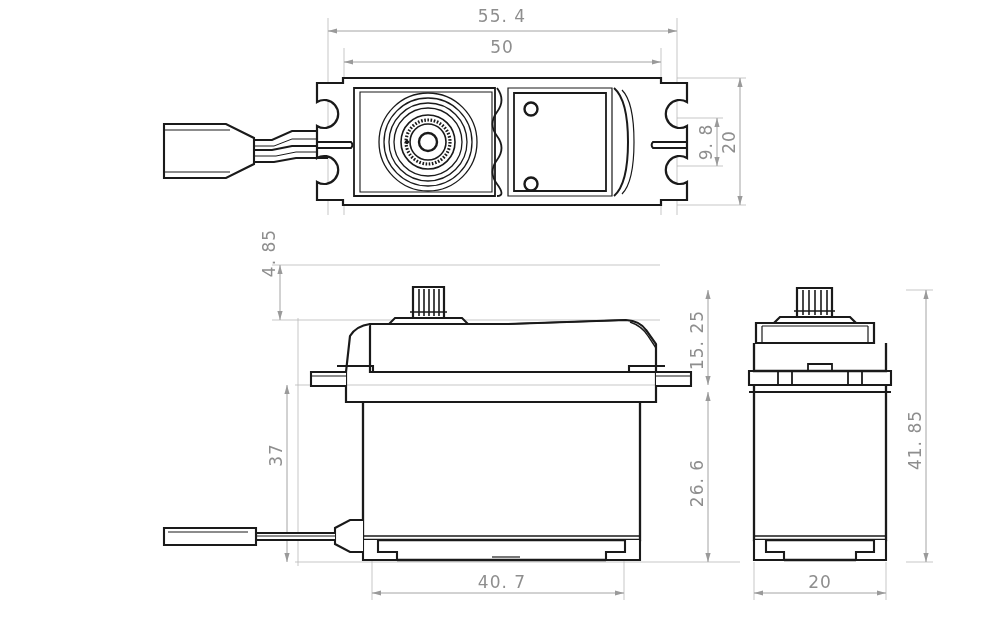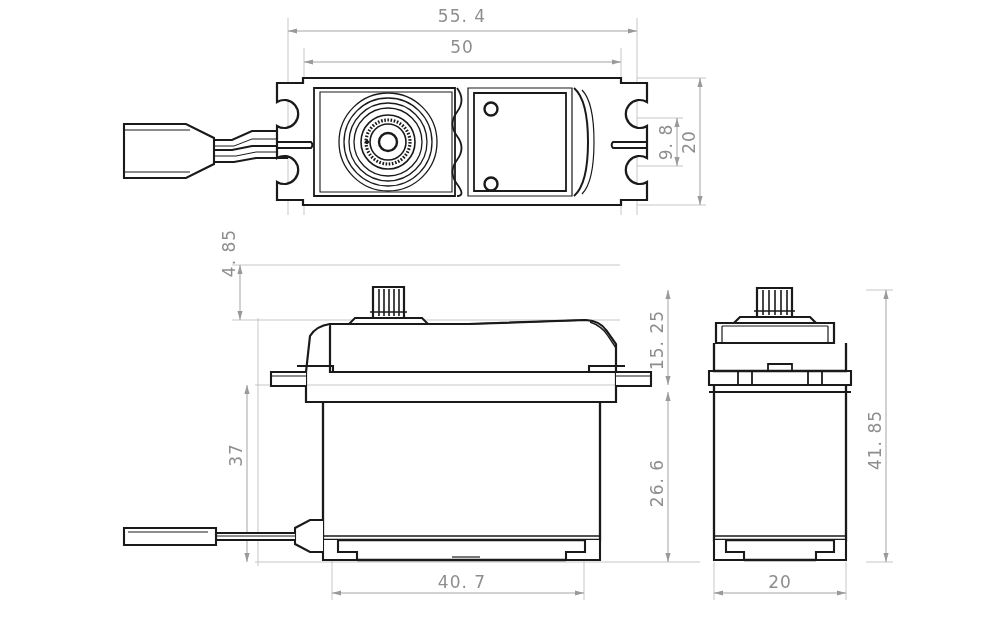--- a/index.html
+++ b/index.html
@@ -1,20 +1,20 @@
 <!DOCTYPE html>
 <html><head>
 <meta charset="utf-8">
 <style>
   html,body{margin:0;padding:0;background:#ffffff;}
   body{
     width:994px;height:626px;overflow:hidden;
     font-family:"DejaVu Sans","Liberation Sans",sans-serif;
   }
-  #sheet{position:relative;width:902px;height:626px;background:#ffffff;}
+  #sheet{position:relative;width:902px;height:626px;background:#ffffff;margin-left:40px;}
   svg{display:block;}
   .dimtxt{
     font-family:"DejaVu Sans","Liberation Sans",sans-serif;
     font-size:17px; fill:#8e8e8e; letter-spacing:1px;
   }
 </style>
 </head>
 <body>
 
 <div id="sheet">

